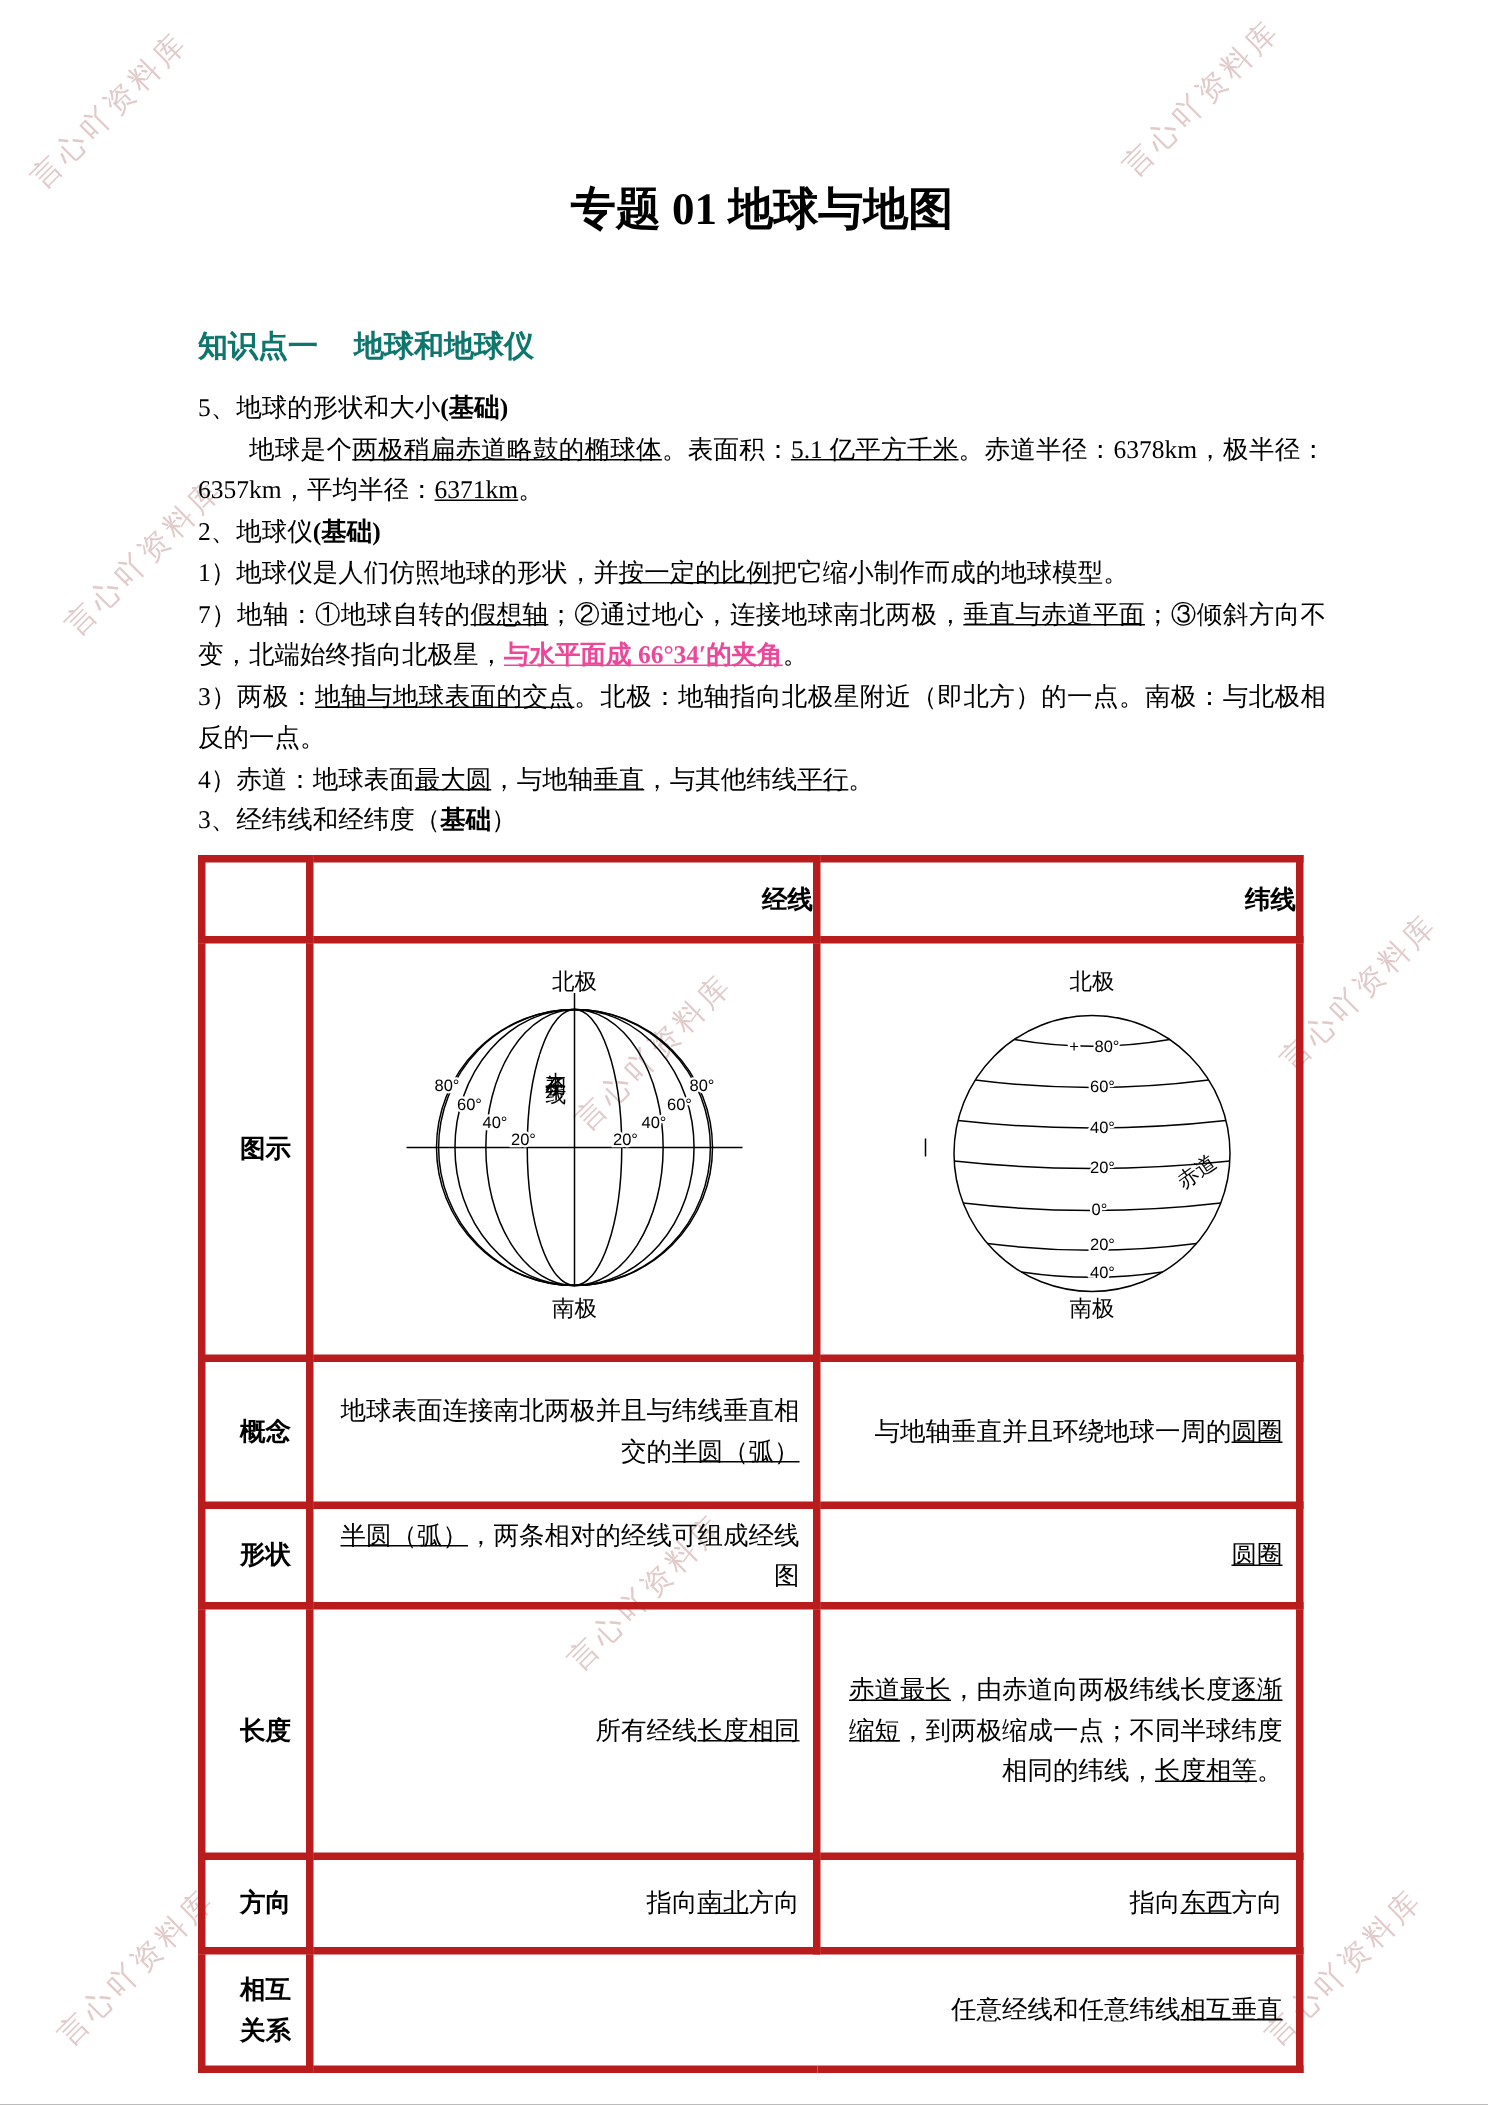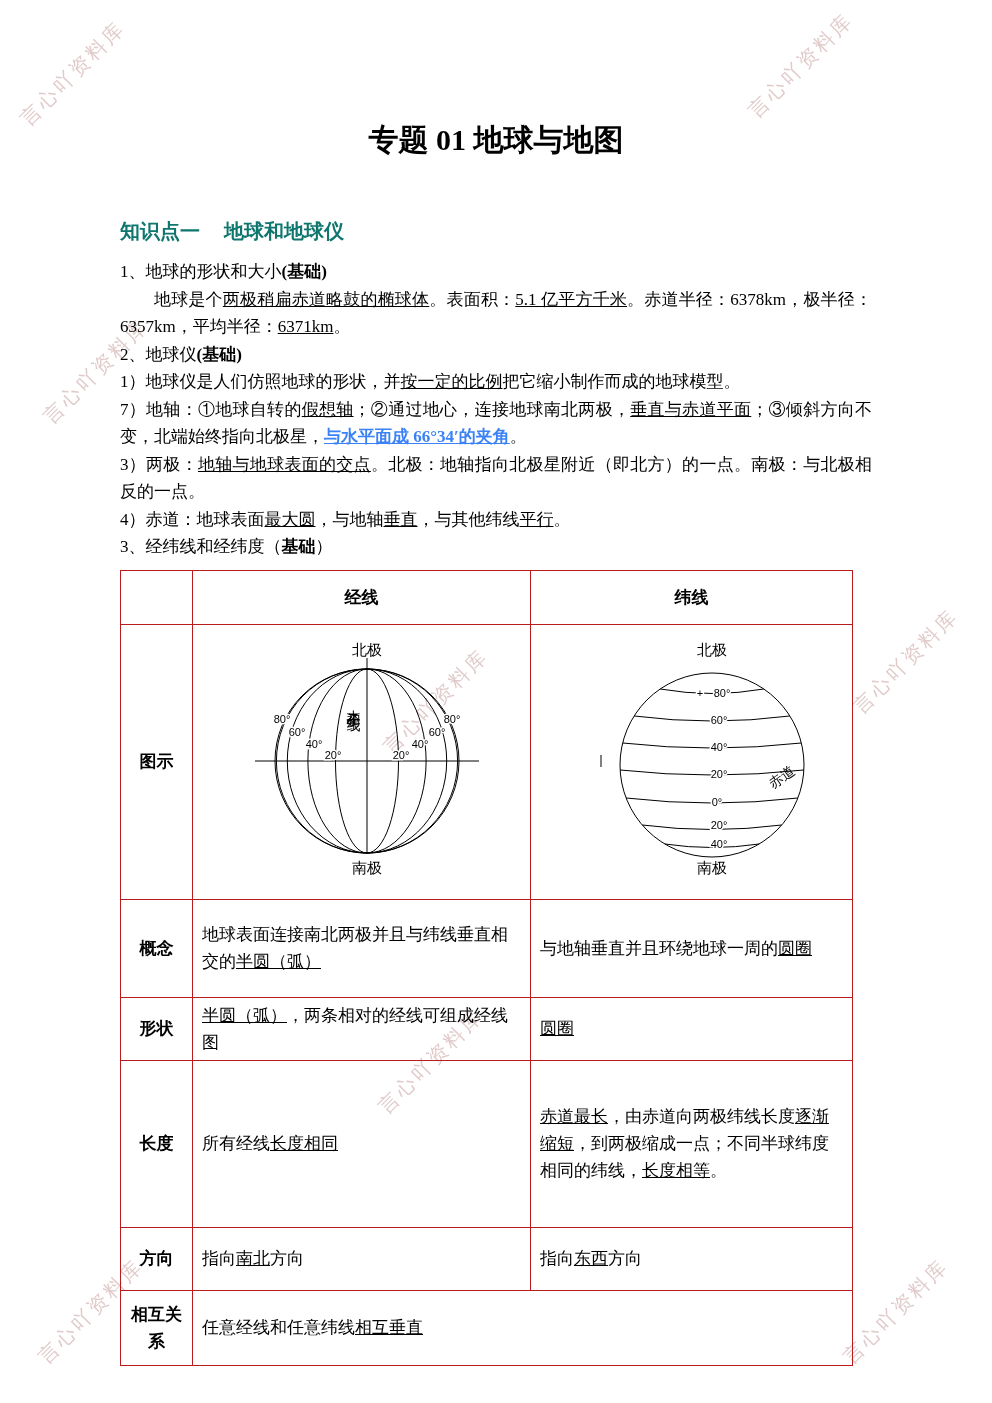--- a/index.html
+++ b/index.html
@@ -8,42 +8,42 @@
     position:relative; width:992px; height:1403px; margin:0 auto;
     background:#ffffff; overflow:hidden;
     font-family:"Liberation Serif", serif; color:#000;
   }
   .wm {
     position:absolute; font-size:20px; letter-spacing:3px;
     color:#d9bdbd; opacity:.8; transform:rotate(-45deg);
     white-space:nowrap; font-family:"Liberation Sans", sans-serif;
     pointer-events:none;
   }
-  .content { position:absolute; left:120px; top:120px; width:752px; }
+  .content { position:absolute; left:132px; top:120px; width:752px; }
   h1.title {
     font-size:30px; line-height:40px; font-weight:bold; text-align:center;
     margin:0 0 58px 0;
   }
   .section-heading {
     font-family:"Liberation Sans", sans-serif;
     font-size:20px; line-height:26px; font-weight:bold; color:#0f766e;
     margin:0 0 14px 0;
   }
   .section-heading .sec-title { margin-left:24px; }
   .body p.para { font-size:17px; line-height:27.5px; text-align:justify; }
   .body p.indent { text-indent:2em; }
   .ru  { color:#000000; text-decoration:underline; }
   .b   { font-weight:bold; }
-  .rub { color:#3b82f6; text-decoration:underline; font-weight:bold; }
+  .rub { color:#ec4899; text-decoration:underline; font-weight:bold; }
 
   table.geo-table {
     border-collapse:collapse; table-layout:fixed; width:732px;
     margin-top:9px; font-size:17px; line-height:27px;
   }
-  table.geo-table td, table.geo-table th { border:1px solid #b91c1c; vertical-align:middle; }
+  table.geo-table td, table.geo-table th { border:5px solid #b91c1c; vertical-align:middle;text-align:right; }
   th.hd { font-weight:bold; text-align:center; height:54px; }
   td.lab { font-weight:bold; text-align:center; padding:10px; }
   td.cell { padding:4px 9px; text-align:left; }
   tr.r-diagram  td { height:238px; }
   tr.r-concept  td { height:98px; }
   tr.r-shape    td { height:58px; }
   tr.r-length   td { height:167px; }
   tr.r-direction td { height:63px; }
   tr.r-relation td { height:54px; }
   td.diagram-cell { padding:14px; position:relative; vertical-align:top; text-align:center;margin-top:40px; }
@@ -75,21 +75,21 @@
 
   <div class="content">
 
     <h1 class="title">专题 01 地球与地图</h1>
 
     <div class="section-heading">
       <span>知识点一</span><span class="sec-title">地球和地球仪</span>
     </div>
 
     <div class="body">
-      <p class="para"><span>1、地球的形状和大小</span><span class="b">(基础)</span></p>
+      <p class="para"><span>5、地球的形状和大小</span><span class="b">(基础)</span></p>
       <p class="para indent"><span>地球是个</span><span class="ru">两极稍扁赤道略鼓的椭球体</span><span>。表面积：</span><span class="ru">5.1 亿平方千米</span><span>。赤道半径：6378km，极半径：6357km，平均半径：</span><span class="ru">6371km</span><span>。</span></p>
       <p class="para"><span>2、地球仪</span><span class="b">(基础)</span></p>
       <p class="para"><span>1）地球仪是人们仿照地球的形状，并</span><span class="ru">按一定的比例</span><span>把它缩小制作而成的地球模型。</span></p>
       <p class="para"><span>7）地轴：①地球自转的</span><span class="ru">假想轴</span><span>；②通过地心，连接地球南北两极，</span><span class="ru">垂直与赤道平面</span><span>；③倾斜方向不变，北端始终指向北极星，</span><span class="rub">与水平面成 66°34′的夹角</span><span>。</span></p>
       <p class="para"><span>3）两极：</span><span class="ru">地轴与地球表面的交点</span><span>。北极：地轴指向北极星附近（即北方）的一点。南极：与北极相反的一点。</span></p>
       <p class="para"><span>4）赤道：地球表面</span><span class="ru">最大圆</span><span>，与地轴</span><span class="ru">垂直</span><span>，与其他纬线</span><span class="ru">平行</span><span>。</span></p>
       <p class="para"><span>3、经纬线和经纬度（</span><span class="b">基础</span><span>）</span></p>
     </div>
 
     <table class="geo-table">

